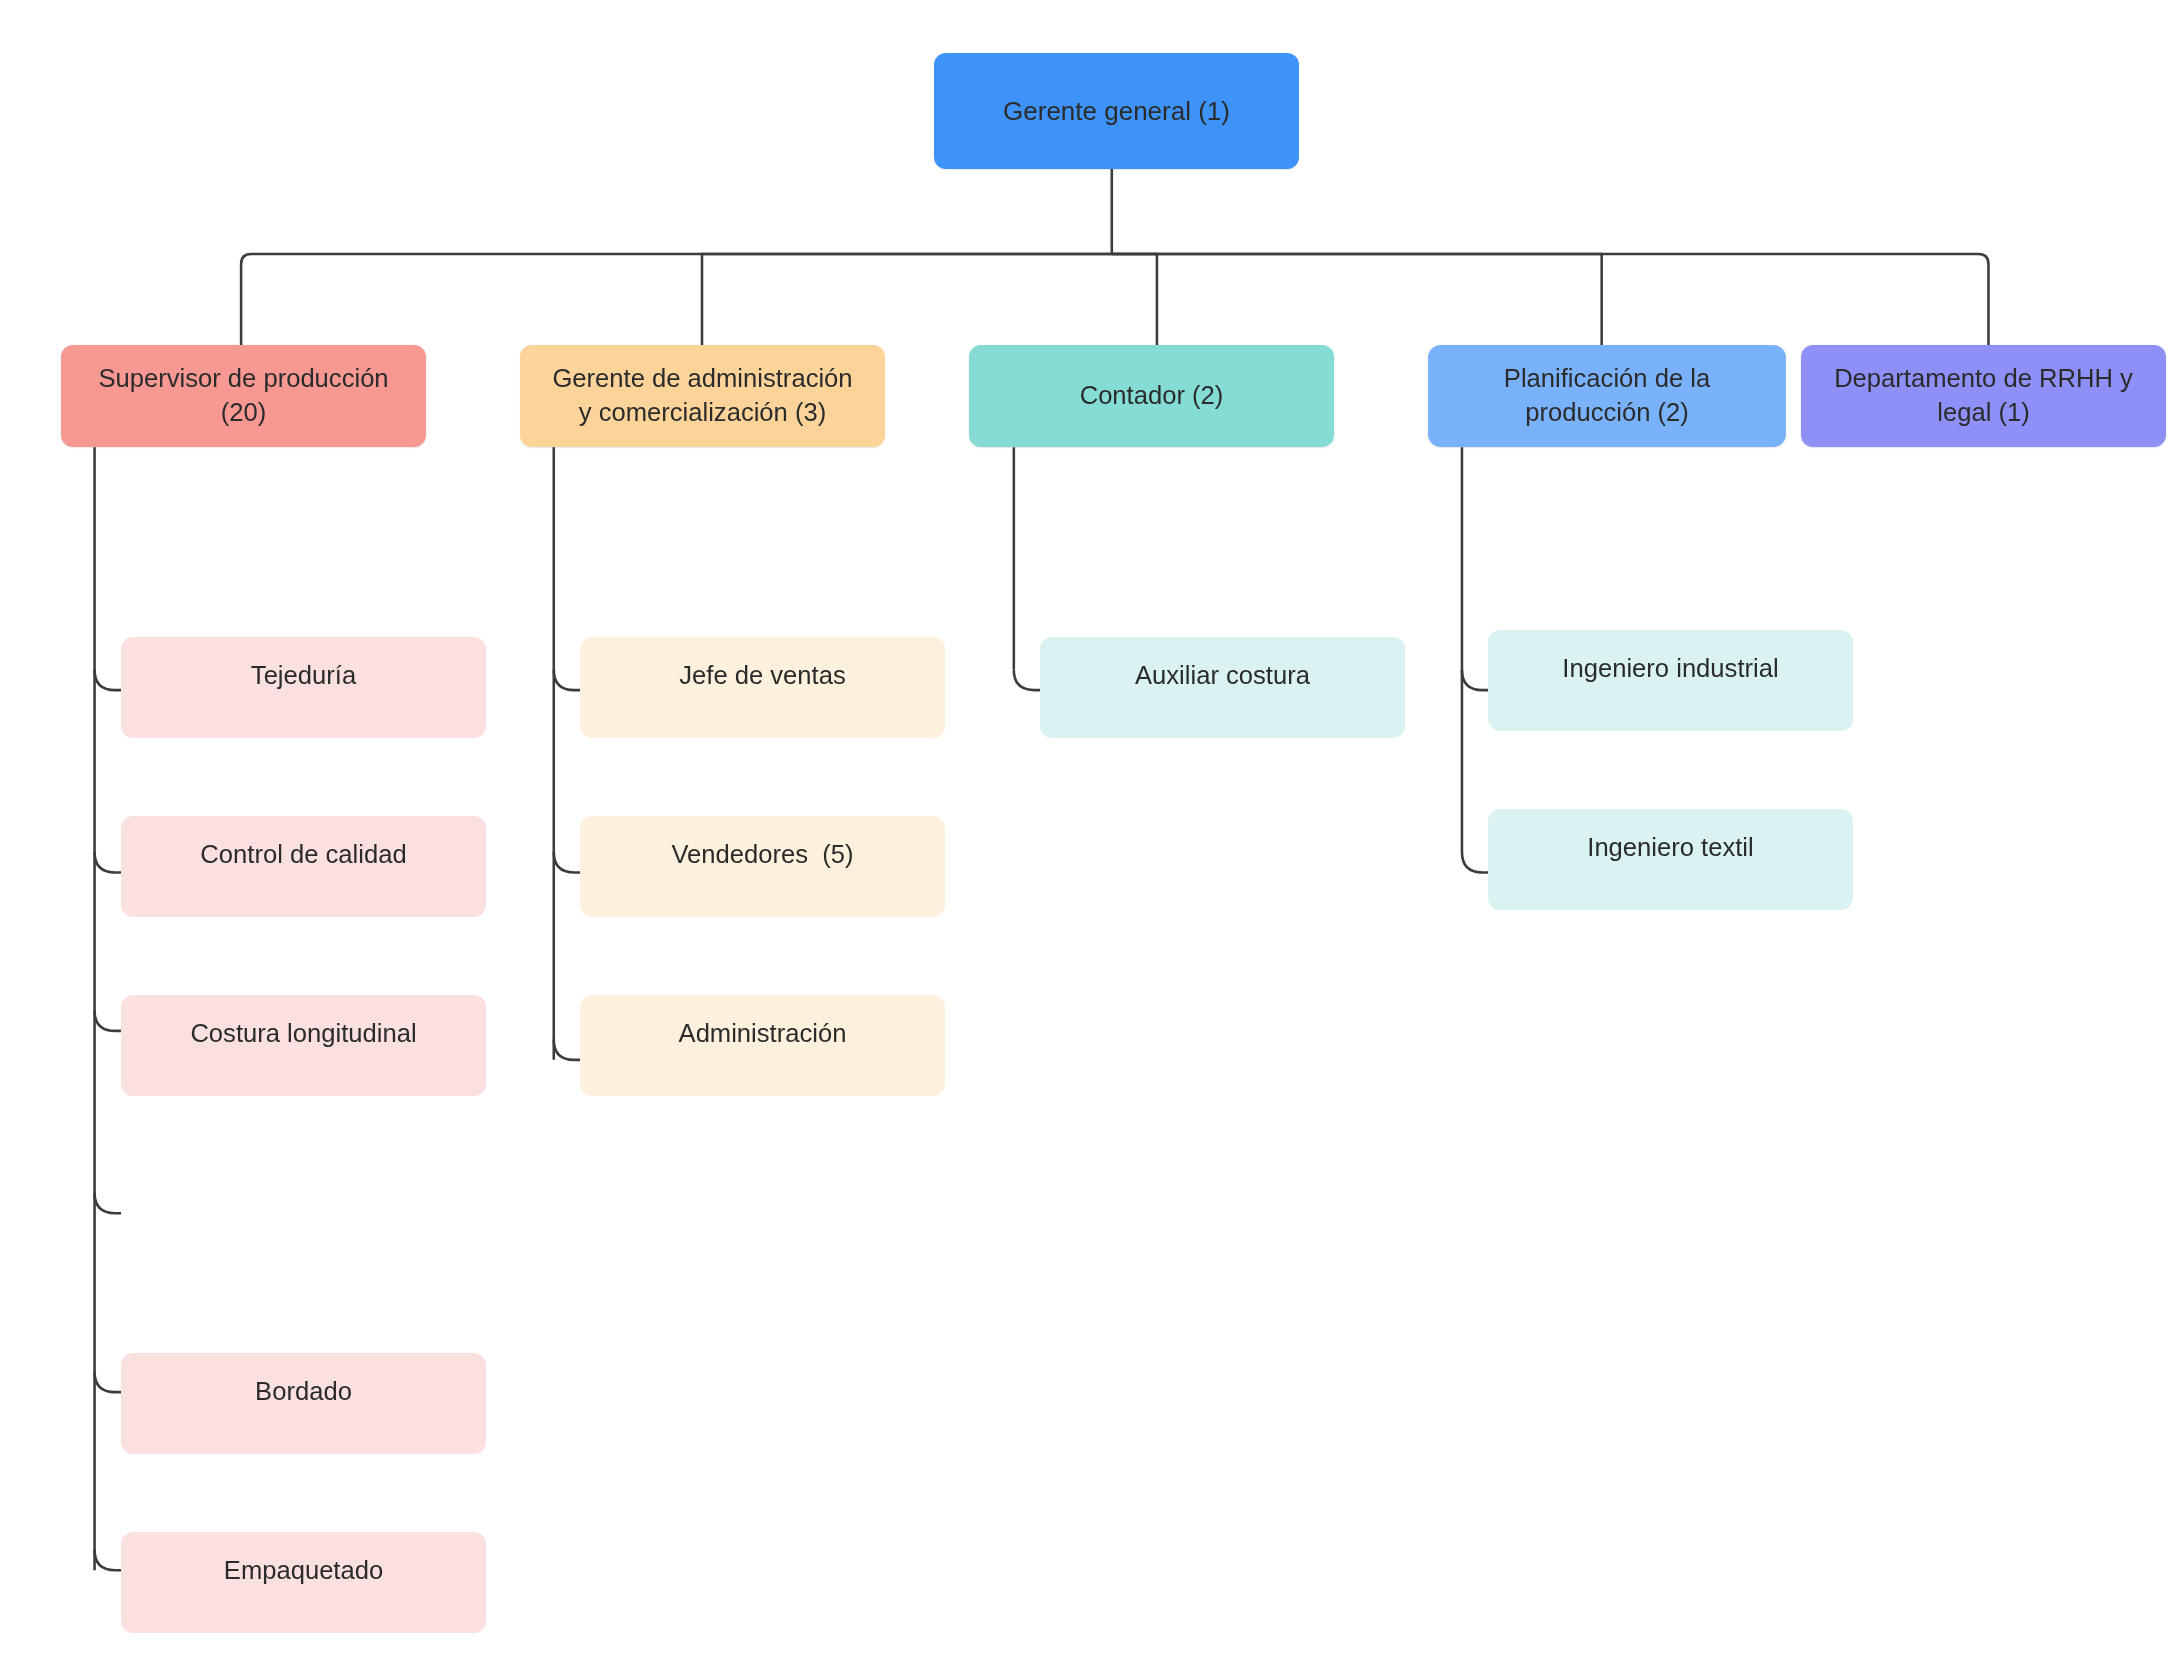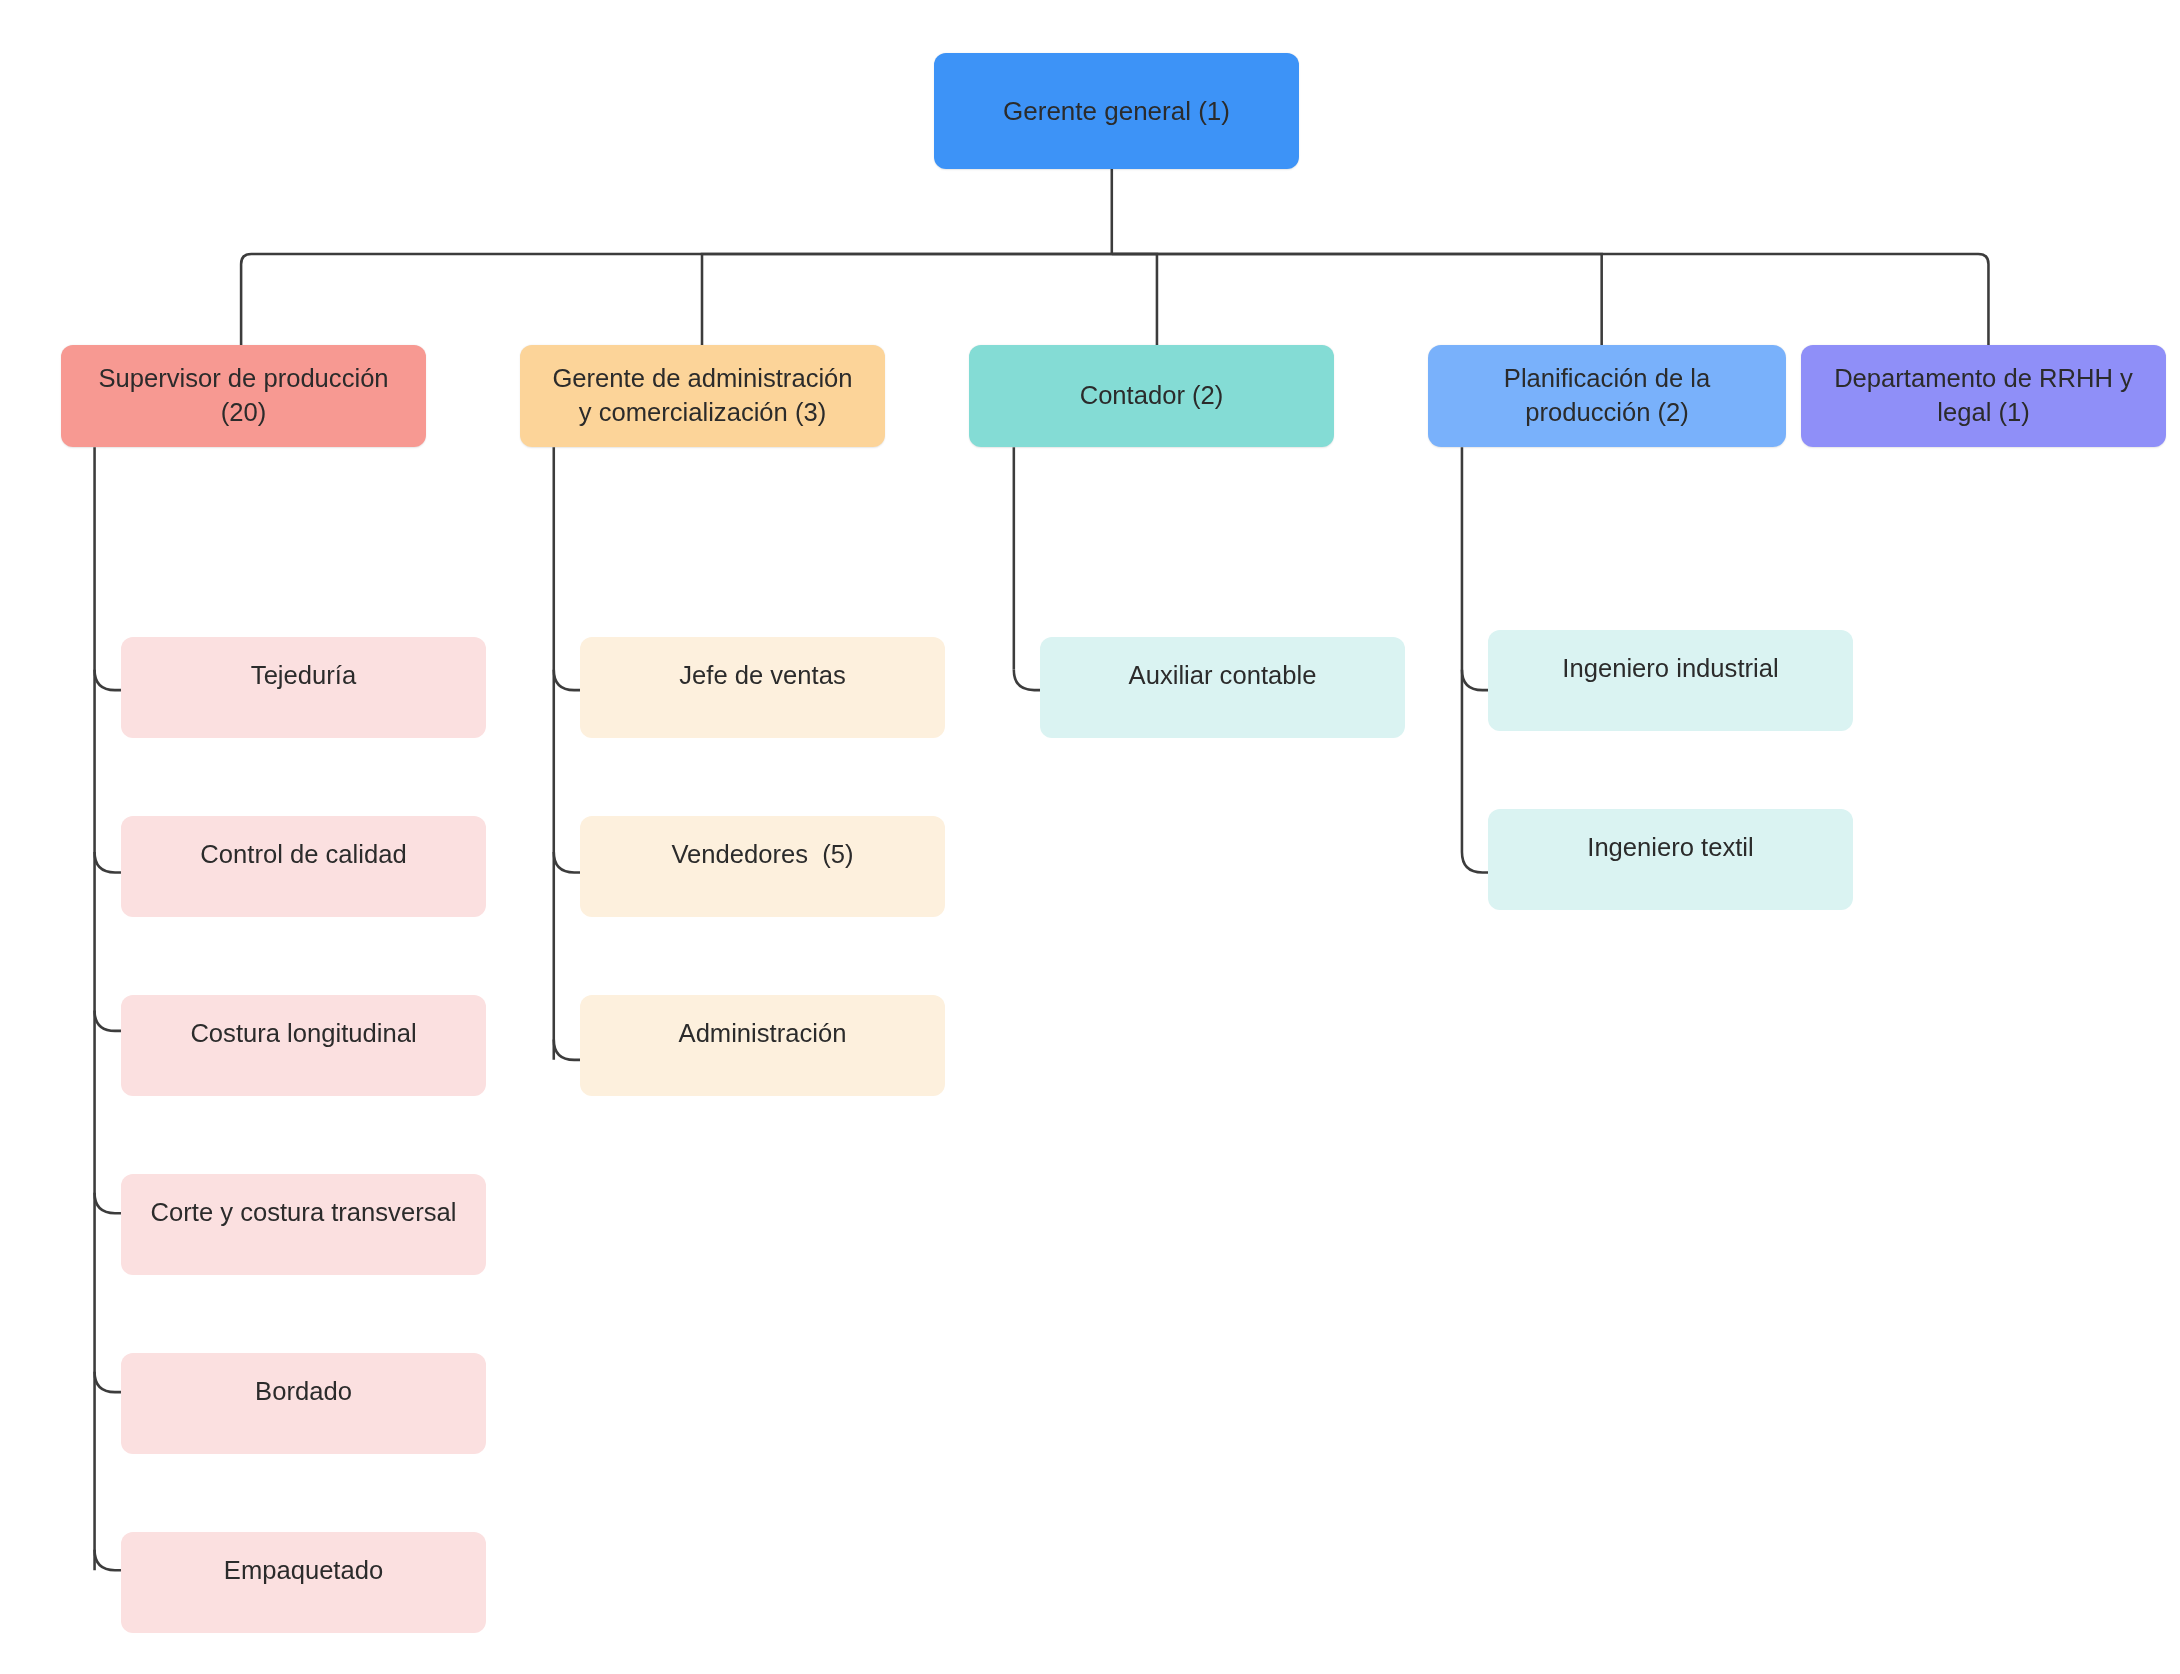--- a/index.html
+++ b/index.html
@@ -121,42 +121,39 @@
 
   <div class="node leaf" style="left:121px; top:637px; width:365px; height:101px; background:#fbe0e0;">
     <span class="node-label">Tejeduría</span>
   </div>
   <div class="node leaf" style="left:121px; top:816px; width:365px; height:101px; background:#fbe0e0;">
     <span class="node-label">Control de calidad</span>
   </div>
   <div class="node leaf" style="left:121px; top:995px; width:365px; height:101px; background:#fbe0e0;">
     <span class="node-label">Costura longitudinal</span>
   </div>
-  <div class="node leaf" style="left:121px; top:1174px; width:365px; height:101px; background:#fbe0e0;">
-    <span class="node-label">Corte y costura transversal</span>
-  </div>
   <div class="node leaf" style="left:121px; top:1353px; width:365px; height:101px; background:#fbe0e0;">
     <span class="node-label">Bordado</span>
   </div>
   <div class="node leaf" style="left:121px; top:1532px; width:365px; height:101px; background:#fbe0e0;">
     <span class="node-label">Empaquetado</span>
   </div>
 
   <div class="node leaf" style="left:580px; top:637px; width:365px; height:101px; background:#fdf0dd;">
     <span class="node-label">Jefe de ventas</span>
   </div>
   <div class="node leaf" style="left:580px; top:816px; width:365px; height:101px; background:#fdf0dd;">
     <span class="node-label">Vendedores  (5)</span>
   </div>
   <div class="node leaf" style="left:580px; top:995px; width:365px; height:101px; background:#fdf0dd;">
     <span class="node-label">Administración</span>
   </div>
 
   <div class="node leaf" style="left:1040px; top:637px; width:365px; height:101px; background:#daf3f2;">
-    <span class="node-label">Auxiliar contable</span>
+    <span class="node-label">Auxiliar costura</span>
   </div>
 
   <div class="node leaf" style="left:1488px; top:630px; width:365px; height:101px; background:#daf3f2;">
     <span class="node-label">Ingeniero industrial</span>
   </div>
   <div class="node leaf" style="left:1488px; top:809px; width:365px; height:101px; background:#daf3f2;">
     <span class="node-label">Ingeniero textil</span>
   </div>
 
 </div>

